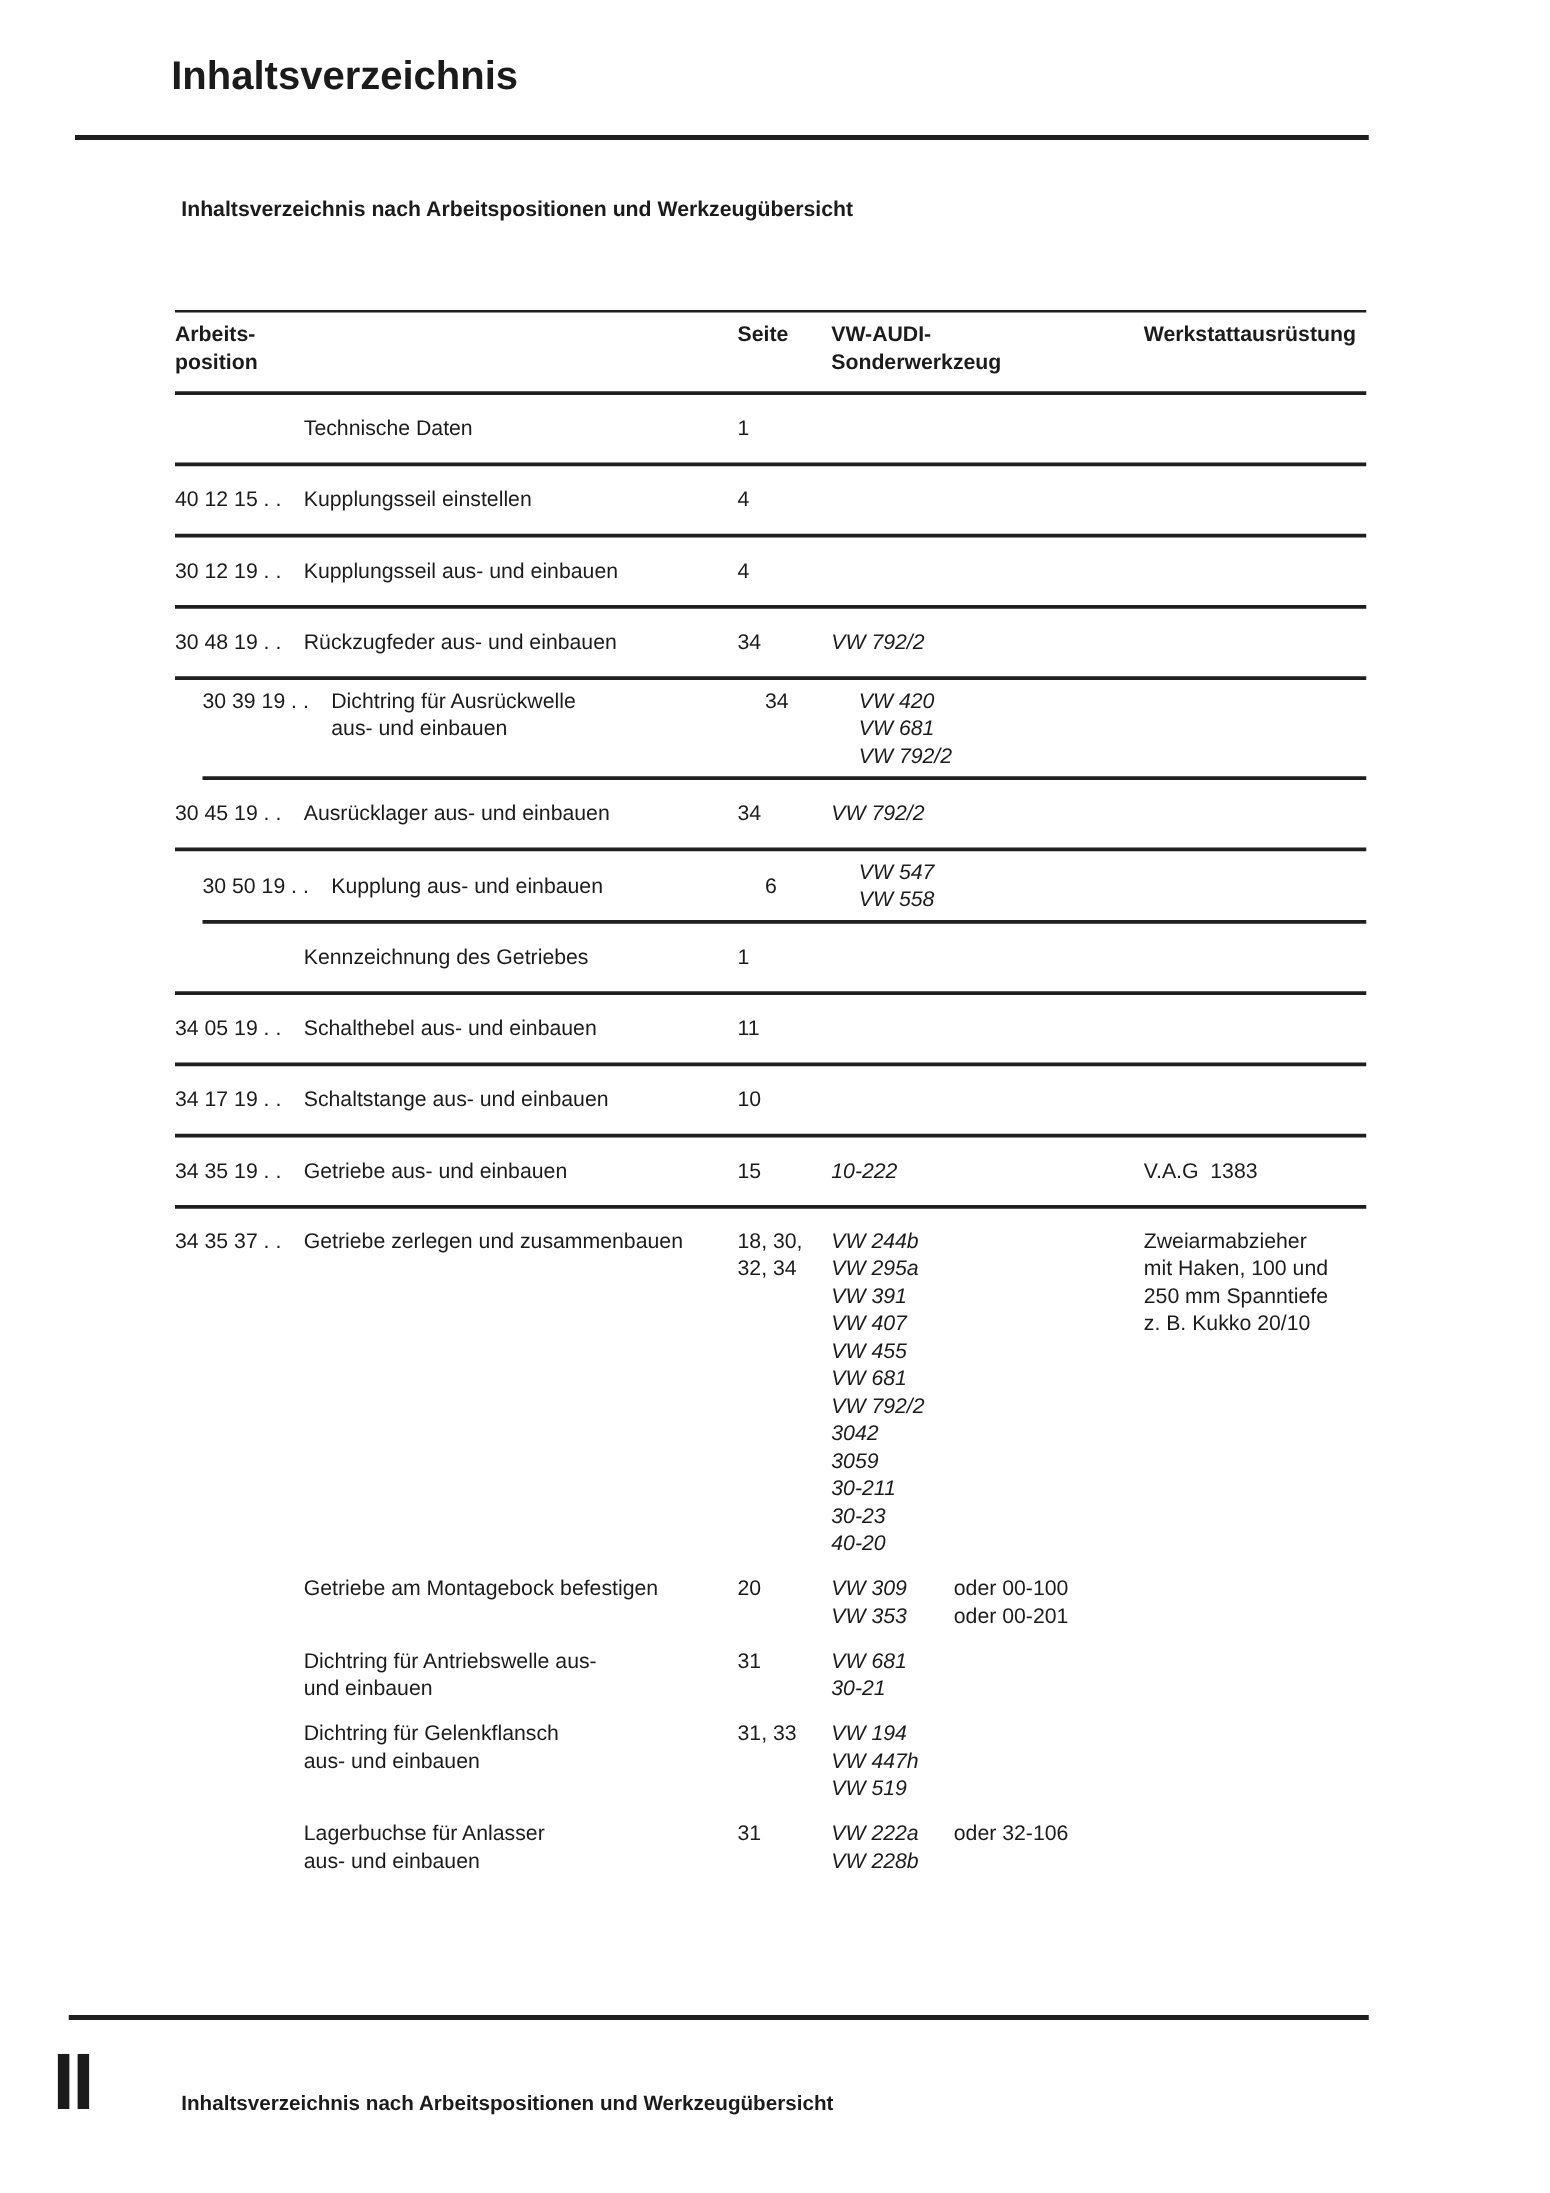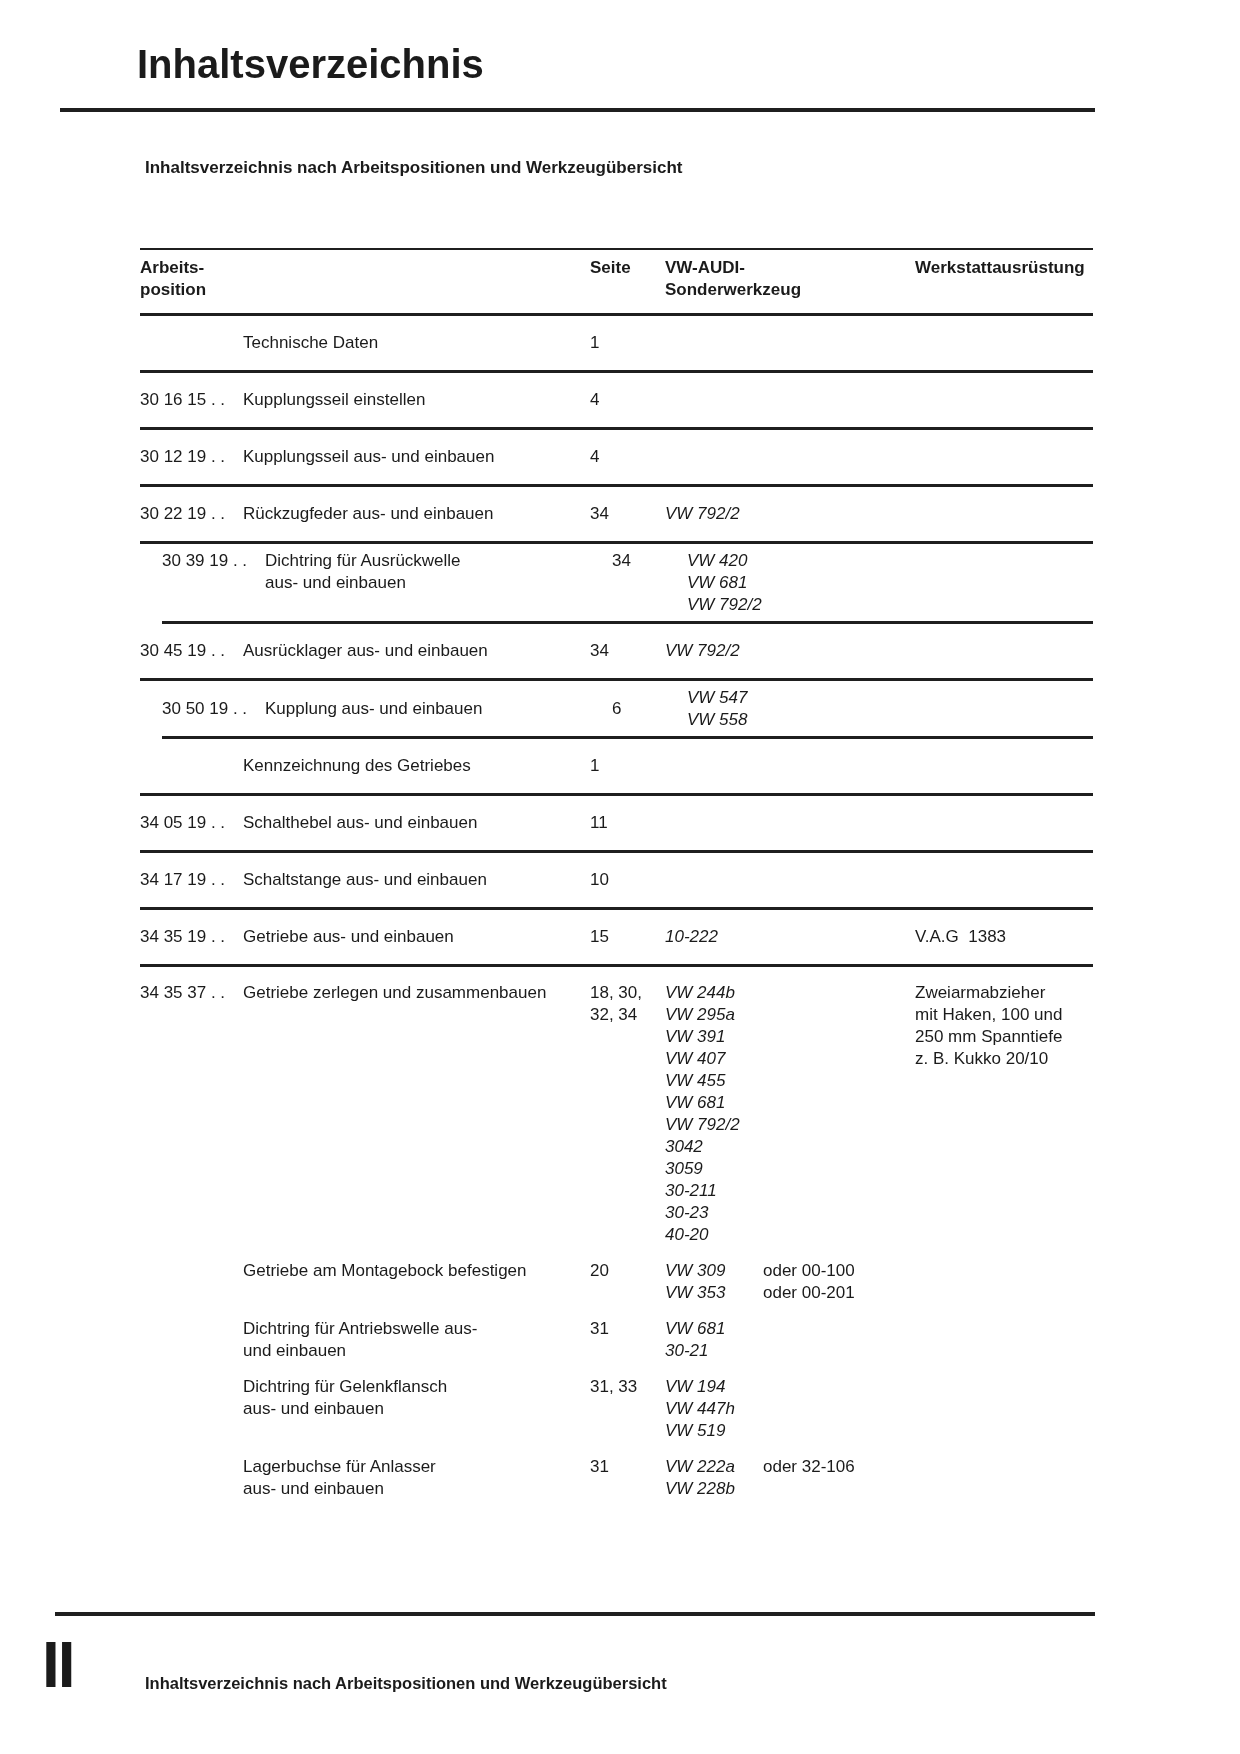--- a/index.html
+++ b/index.html
@@ -12,21 +12,21 @@
     width:1240px; height:1754px;
     background:var(--bg);
     font-family:"Liberation Sans", sans-serif;
     color:var(--ink);
     overflow:hidden;
   }
   .sheet{ position:relative; width:1240px; height:1754px; }
 
   .page-title{
     position:absolute; left:137px; top:42px;
-    font-size:40px; font-weight:700; letter-spacing:0px;
+    font-size:32px; font-weight:700; letter-spacing:0px;
   }
   .title-rule{
     position:absolute; left:60px; top:108px;
     width:1035px; height:4px; background:var(--rule);
   }
   .page-subtitle{
     position:absolute; left:145px; top:158px;
     font-size:17px; font-weight:700;
   }
 
@@ -98,35 +98,35 @@
     </div>
     <div id="table-body">
         <div class="row sep">
           <div class="cell cell-code"></div>
           <div class="cell cell-task">Technische Daten</div>
           <div class="cell cell-seite">1</div>
           <div class="cell cell-tools"></div>
           <div class="cell cell-equip"></div>
         </div>
         <div class="row sep">
-          <div class="cell cell-code">30 16 15 . .</div>
+          <div class="cell cell-code">40 12 15 . .</div>
           <div class="cell cell-task">Kupplungsseil einstellen</div>
           <div class="cell cell-seite">4</div>
           <div class="cell cell-tools"></div>
           <div class="cell cell-equip"></div>
         </div>
         <div class="row sep">
           <div class="cell cell-code">30 12 19 . .</div>
           <div class="cell cell-task">Kupplungsseil aus- und einbauen</div>
           <div class="cell cell-seite">4</div>
           <div class="cell cell-tools"></div>
           <div class="cell cell-equip"></div>
         </div>
         <div class="row sep">
-          <div class="cell cell-code">30 22 19 . .</div>
+          <div class="cell cell-code">30 48 19 . .</div>
           <div class="cell cell-task">Rückzugfeder aus- und einbauen</div>
           <div class="cell cell-seite">34</div>
           <div class="cell cell-tools"><div class="tool-row"><span class="tool-name">VW 792/2</span></div></div>
           <div class="cell cell-equip"></div>
         </div>
         <div class="row sep tight">
           <div class="cell cell-code">30 39 19 . .</div>
           <div class="cell cell-task">Dichtring für Ausrückwelle
 aus- und einbauen</div>
           <div class="cell cell-seite">34</div>

